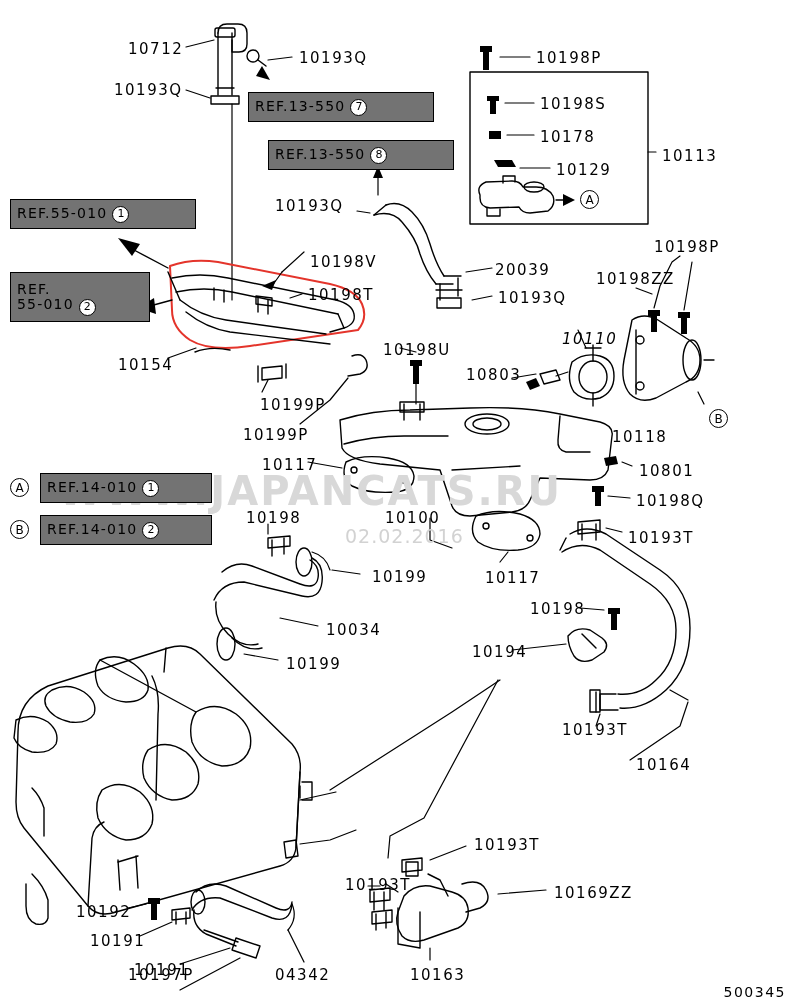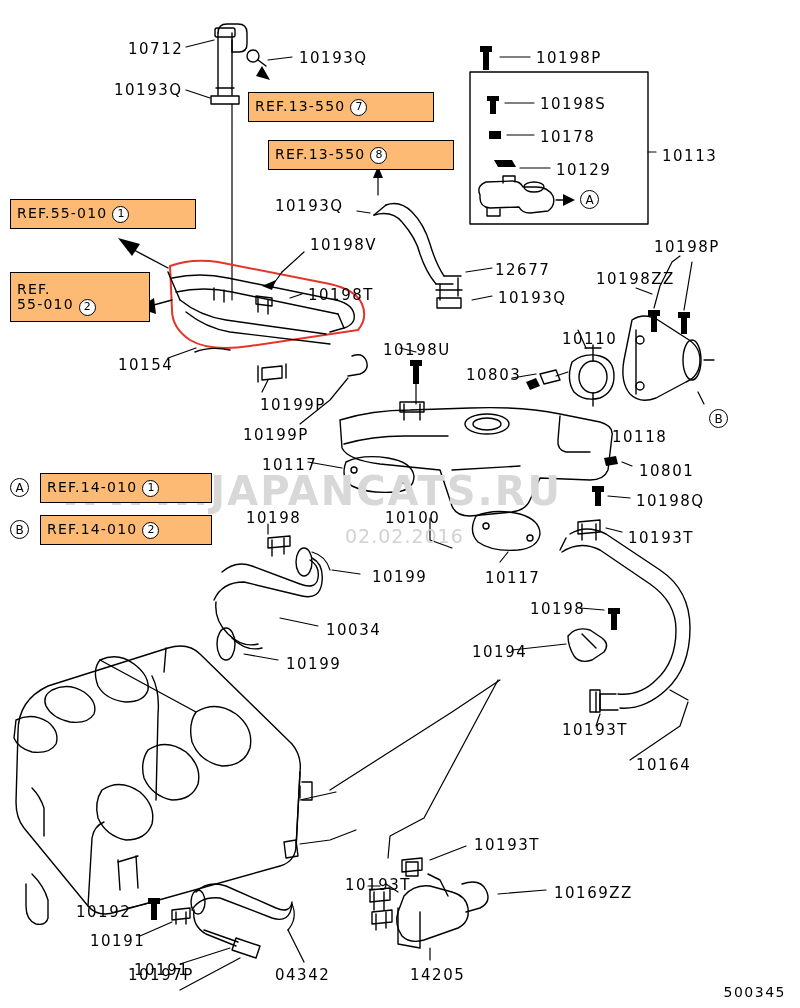--- a/index.html
+++ b/index.html
@@ -28,21 +28,21 @@
     font-family: "DejaVu Sans", sans-serif;
     font-size: 15px;
     letter-spacing: 1.5px;
     color: #000;
     white-space: nowrap;
     line-height: 1;
   }
   .ref-box {
     position: absolute;
     border: 1.5px solid #000;
-    background: #fdba74;
+    background: #737373;
     display: flex;
     align-items: center;
     padding: 3px 6px;
     box-sizing: border-box;
     font-family: "DejaVu Sans", sans-serif;
     font-size: 14px;
     letter-spacing: 1.2px;
     white-space: nowrap;
     line-height: 1.1;
   }
@@ -384,27 +384,27 @@
 
   <div class="lbl" style="left:128px; top:42px;">10712</div>
   <div class="lbl" style="left:299px; top:51px;">10193Q</div>
   <div class="lbl" style="left:114px; top:83px;">10193Q</div>
   <div class="lbl" style="left:536px; top:51px;">10198P</div>
   <div class="lbl" style="left:540px; top:97px;">10198S</div>
   <div class="lbl" style="left:540px; top:130px;text-align:center;">10178</div>
   <div class="lbl" style="left:556px; top:163px;">10129</div>
   <div class="lbl" style="left:662px; top:149px;">10113</div>
   <div class="lbl" style="left:275px; top:199px;">10193Q</div>
-  <div class="lbl" style="left:310px; top:238px;">10198V</div>
-  <div class="lbl" style="left:495px; top:263px;">12677</div>
+  <div class="lbl" style="left:310px; top:255px;">10198V</div>
+  <div class="lbl" style="left:495px; top:263px;">20039</div>
   <div class="lbl" style="left:654px; top:240px;">10198P</div>
   <div class="lbl" style="left:596px; top:272px;">10198ZZ</div>
   <div class="lbl" style="left:308px; top:288px;">10198T</div>
   <div class="lbl" style="left:498px; top:291px;">10193Q</div>
-  <div class="lbl" style="left:562px; top:332px;">10110</div>
+  <div class="lbl" style="left:562px; top:332px;font-style:italic;">10110</div>
   <div class="lbl" style="left:383px; top:343px;">10198U</div>
   <div class="lbl" style="left:466px; top:368px;">10803</div>
   <div class="lbl" style="left:118px; top:358px;">10154</div>
   <div class="lbl" style="left:612px; top:430px;">10118</div>
   <div class="lbl" style="left:639px; top:464px;">10801</div>
   <div class="lbl" style="left:260px; top:398px;">10199P</div>
   <div class="lbl" style="left:243px; top:428px;">10199P</div>
   <div class="lbl" style="left:262px; top:458px;">10117</div>
   <div class="lbl" style="left:636px; top:494px;">10198Q</div>
   <div class="lbl" style="left:246px; top:511px;">10198</div>
@@ -418,16 +418,16 @@
   <div class="lbl" style="left:286px; top:657px;">10199</div>
   <div class="lbl" style="left:562px; top:723px;">10193T</div>
   <div class="lbl" style="left:636px; top:758px;">10164</div>
   <div class="lbl" style="left:474px; top:838px;">10193T</div>
   <div class="lbl" style="left:345px; top:878px;">10193T</div>
   <div class="lbl" style="left:554px; top:886px;text-align:center;">10169ZZ</div>
   <div class="lbl" style="left:76px;  top:905px;">10192</div>
   <div class="lbl" style="left:90px;  top:934px;">10191</div>
   <div class="lbl" style="left:134px; top:963px;">10191</div>
   <div class="lbl" style="left:275px; top:968px;">04342</div>
-  <div class="lbl" style="left:410px; top:968px;">14205</div>
+  <div class="lbl" style="left:410px; top:968px;">10163</div>
   <div class="lbl" style="left:128px; top:968px;">10197P</div>
 
 </div>
 
 </body></html>

